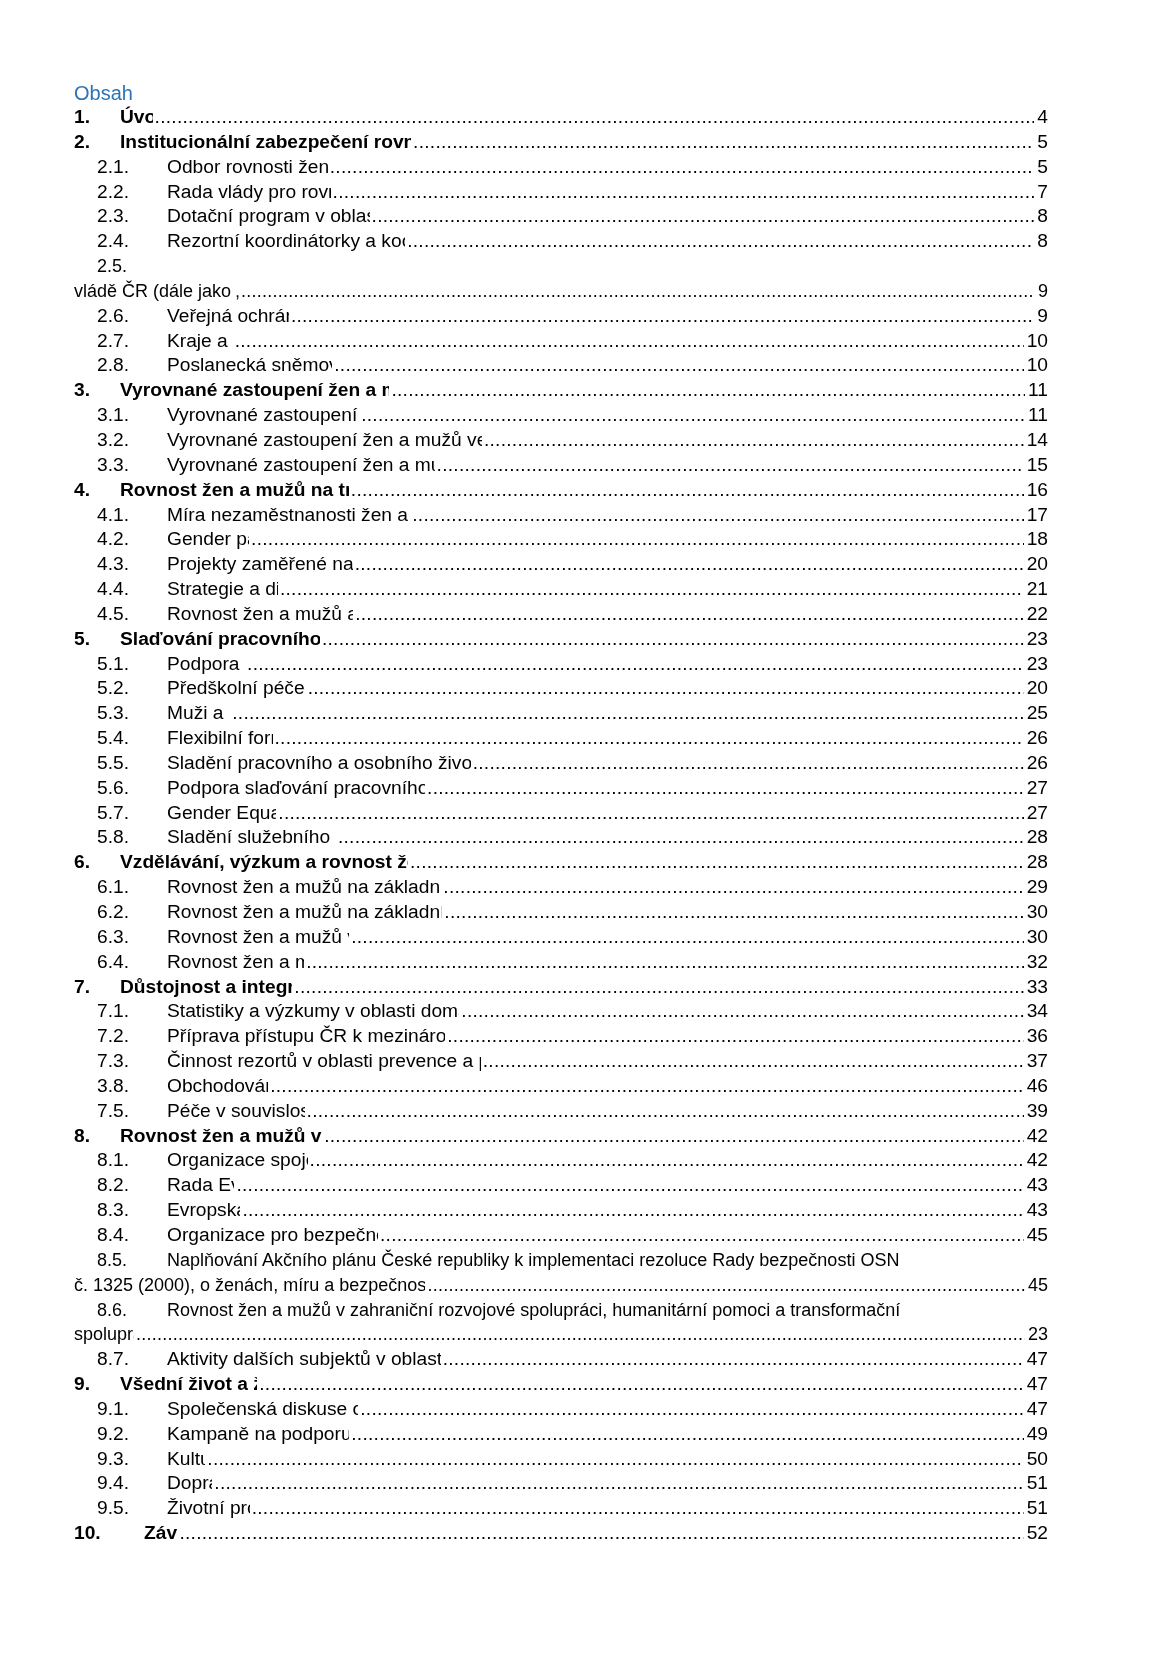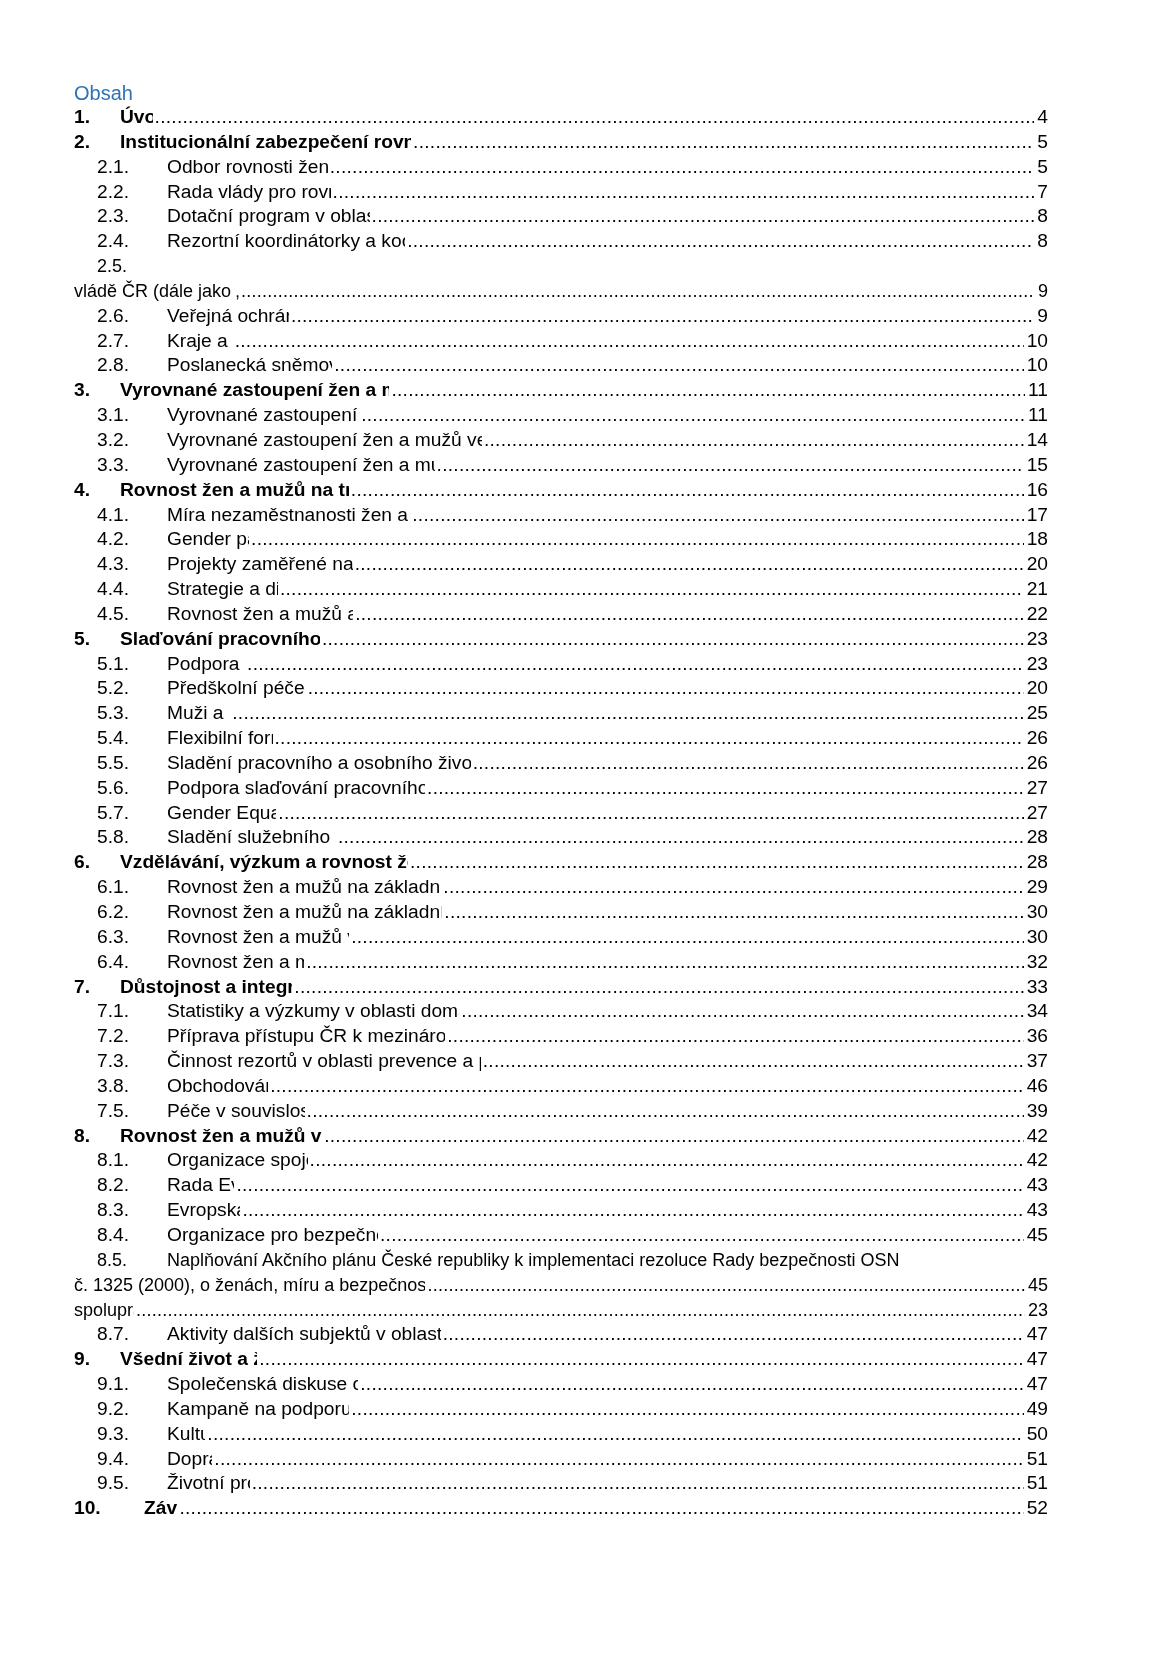--- a/index.html
+++ b/index.html
@@ -323,20 +323,24 @@
           <span class="num">8.5.</span>
           <span class="title">Naplňování Akčního plánu České republiky k implementaci rezoluce Rady bezpečnosti OSN</span>
         </div>
         <div class="line2">
           <span class="title">č. 1325 (2000), o ženách, míru a bezpečnosti a souvisejících rezolucí na léta 2017 – 2020</span>
           <span class="leader"></span>
           <span class="pg">45</span>
         </div>
       </li>
       <li class="wrap-row">
+        <div class="line1">
+          <span class="num">8.6.</span>
+          <span class="title">Rovnost žen a mužů v zahraniční rozvojové spolupráci, humanitární pomoci a transformační</span>
+        </div>
         <div class="line2">
           <span class="title">spolupráci</span>
           <span class="leader"></span>
           <span class="pg">23</span>
         </div>
       </li>
       <li class="row l2">
         <span class="num">8.7.</span>
         <span class="title">Aktivity dalších subjektů v oblasti rovnosti žen a mužů a vnějších vztahů</span>
         <span class="leader"></span>

